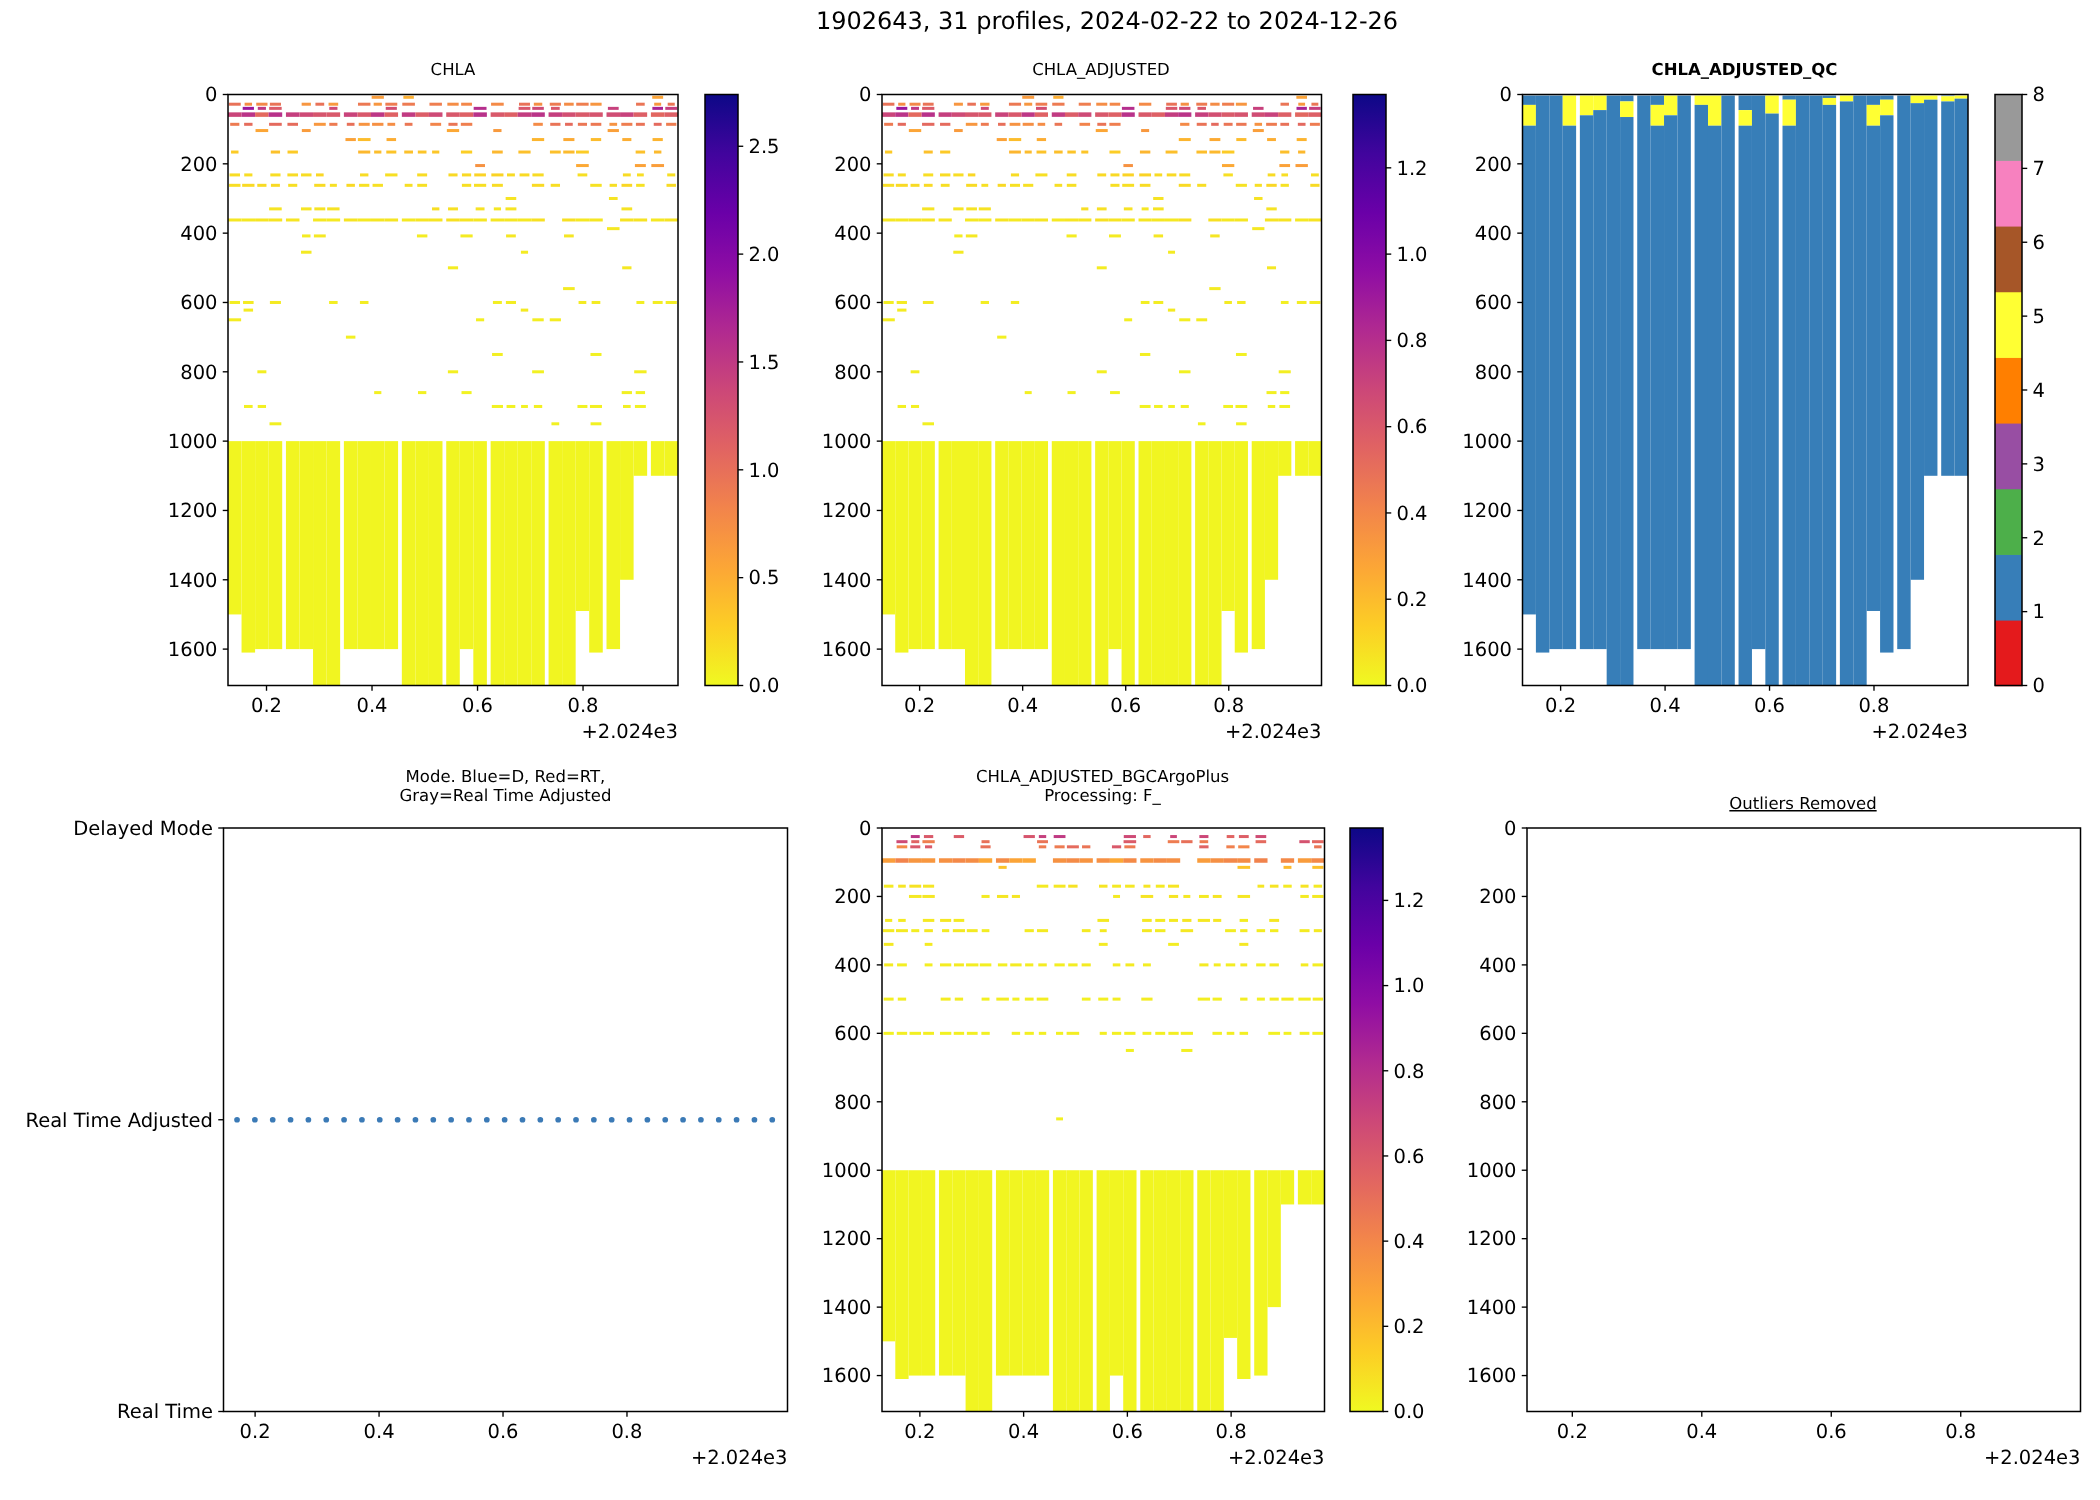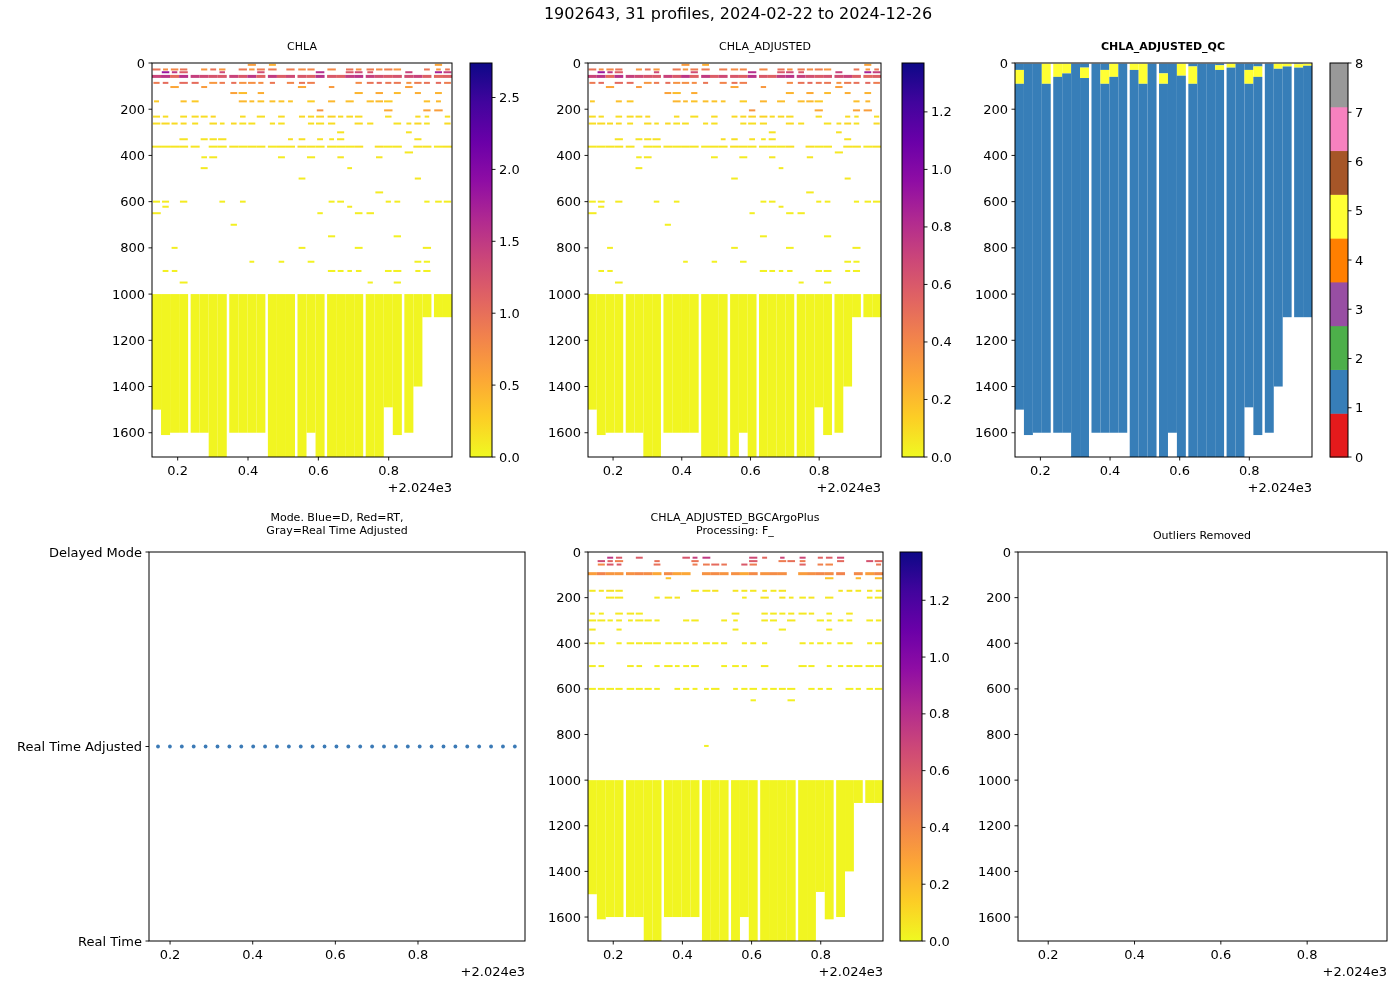--- a/index.html
+++ b/index.html
@@ -3,22 +3,22 @@
 <meta charset="utf-8">
 <style>
   html,body{margin:0;padding:0;background:#fff;}
   .figure{position:relative;width:1400px;height:1000px;background:#ffffff;
           font-family:"DejaVu Sans",sans-serif;color:#000;overflow:hidden;}
   .figure svg{position:absolute;left:0;top:0;font-family:"DejaVu Sans",sans-serif;}
   .suptitle{position:absolute;left:700px;top:4px;transform:translateX(-50%);
             font-size:16px;white-space:nowrap;margin-left:38px;}
   .ax-title{position:absolute;transform:translateX(-50%);font-size:11px;
             text-align:center;white-space:pre-line;line-height:1.16;}
-  .t1{left:302px;top:41px;} .t2{left:765px;top:41px;} .t3{left:1163px;top:41px;font-weight:bold;}
-  .t4{left:337px;top:512px;} .t5{left:735px;top:512px;} .t6{left:1202px;top:530px;}
+  .t1{left:302px;top:41px;} .t2{left:734px;top:41px;} .t3{left:1163px;top:41px;font-weight:bold;}
+  .t4{left:337px;top:512px;} .t5{left:735px;top:512px;} .t6{left:1202px;top:530px;text-decoration:underline;}
 </style>
 </head>
 <body>
 
 <div class="figure">
   <svg id="canvas" width="1400" height="1000">
       <defs>
         <clipPath id="clip0">
           <rect x="152" y="63" width="300" height="394"></rect>
         </clipPath>

